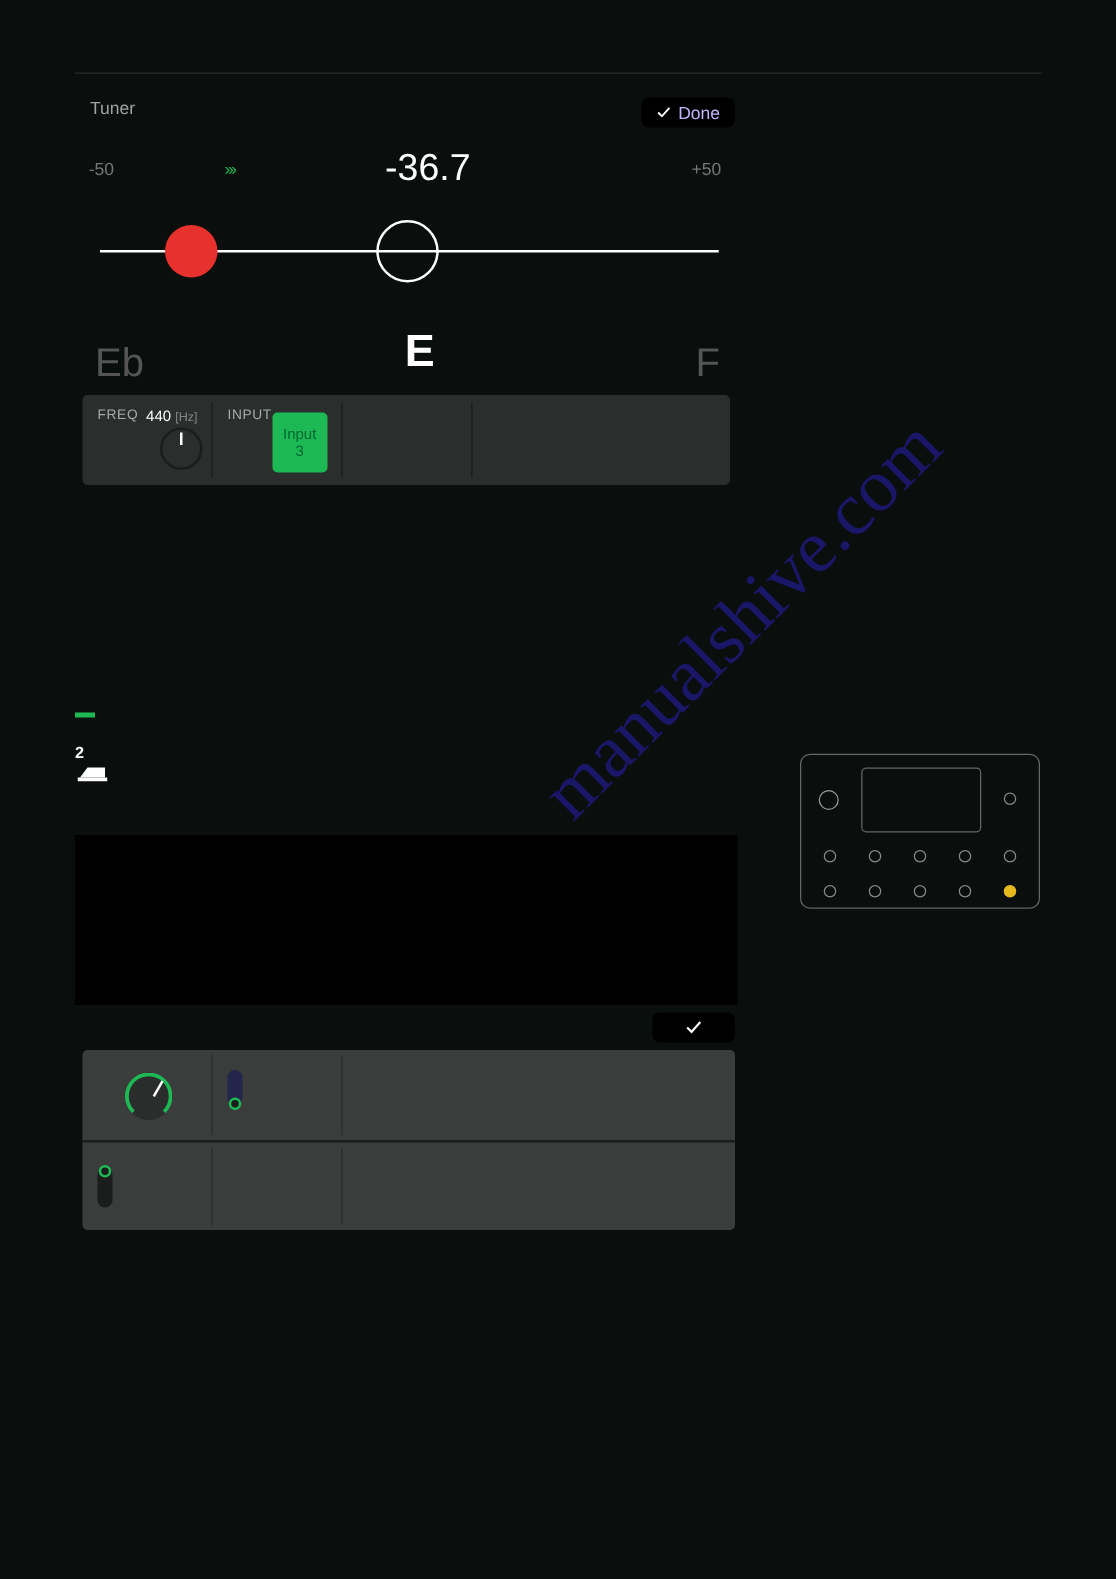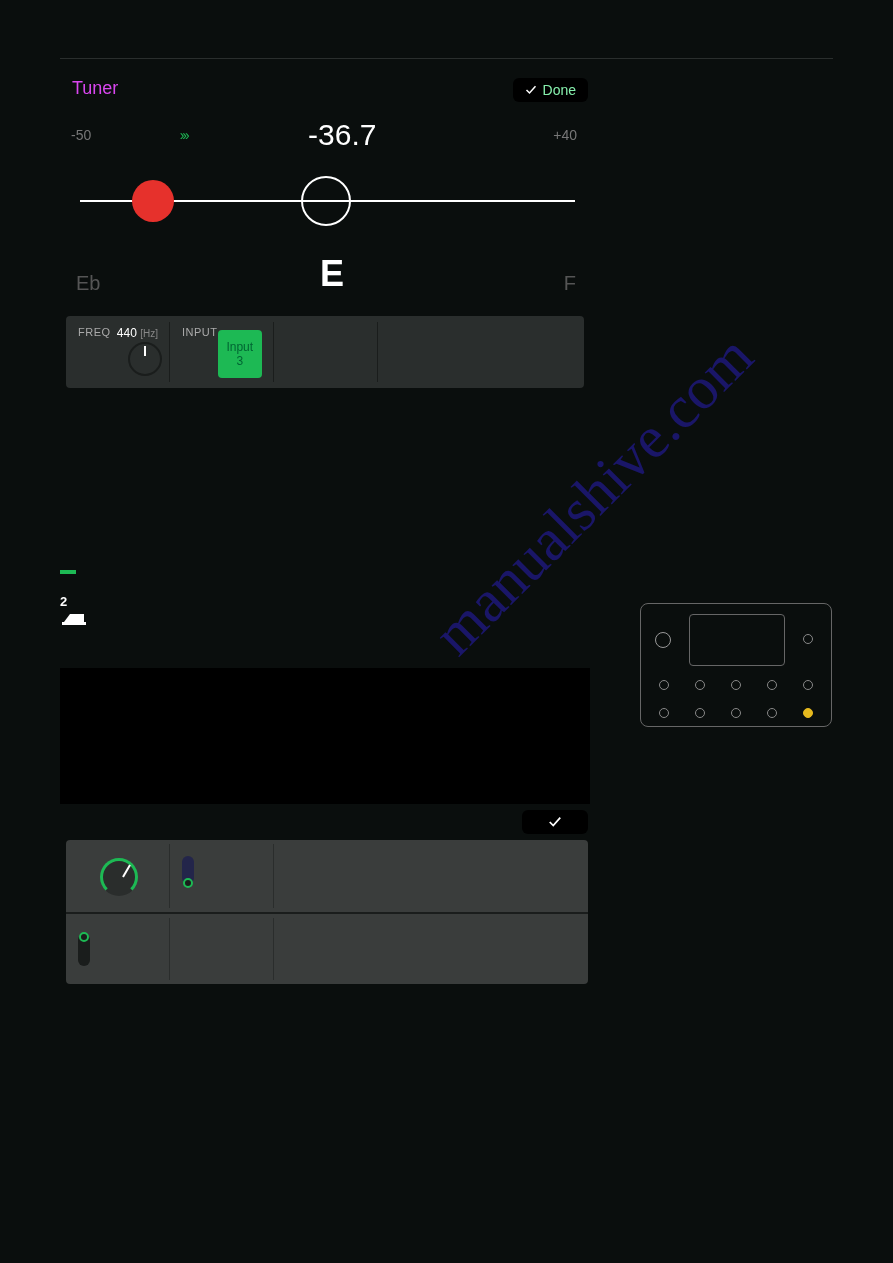--- a/index.html
+++ b/index.html
@@ -14,31 +14,31 @@
   }
   .topline {
     position: absolute;
     top: 58px; left: 60px; right: 60px;
     height: 1px;
     background: #2a2e2d;
   }
   .tuner-header {
     position: absolute;
     top: 78px; left: 72px;
-    font-size: 18px; color: #d946ef;
+    font-size: 14px; color: #a3a3a3;
   }
   .done-btn {
     position: absolute;
     top: 78px; right: 305px;
     background: #000;
     border-radius: 6px;
     padding: 4px 12px;
     display: flex; align-items: center; gap: 6px;
     font-size: 14px;
-    color: #86efac;
+    color: #c4b5fd;
   }
   .done-btn svg { width: 12px; height: 12px; }
   .tuner-row {
     position: absolute;
     top: 118px; left: 71px; width: 506px;
     display: flex; justify-content: space-between; align-items: center;
     font-size: 14px; color: #777;
   }
   .tuner-row .cents {
     font-size: 30px; color: #fff; font-weight: 400; margin-left: 32px;
@@ -64,21 +64,21 @@
     position: absolute;
     top: 180px; left: 132px;
     width: 42px; height: 42px;
     background: #e6312c; border-radius: 50%;
   }
   .note-row {
     position: absolute;
     top: 252px; left: 76px; width: 500px;
     display: flex; justify-content: space-between; align-items: center;
   }
-  .note-side { font-size: 20px; color: #555; margin-top: 20px; }
+  .note-side { font-size: 32px; color: #555; margin-top: 20px; }
   .note-center { font-size: 36px; font-weight: 700; color: #fff; }
   .controls-panel {
     position: absolute;
     top: 316px; left: 66px;
     width: 518px; height: 72px;
     background: #2a2e2d;
     border-radius: 4px;
     display: flex;
   }
   .ctrl-slot {
@@ -258,21 +258,21 @@
       <path d="M2 8 L6 12 L14 3" stroke="#fff" stroke-width="2" fill="none"></path>
     </svg>
   <span>Done</span>
 </div>
 
 <div class="tuner-row">
   <span>-50</span>
   <span class="chevrons">›››</span>
   <span class="cents">-36.7</span>
   <span></span>
-  <span>+40</span>
+  <span>+50</span>
 </div>
 
 <div class="indicator-track"></div>
 <div class="indicator-center"></div>
 <div class="indicator-dot"></div>
 
 <div class="note-row">
   <span class="note-side">Eb</span>
   <span class="note-center">E</span>
   <span class="note-side">F</span>

